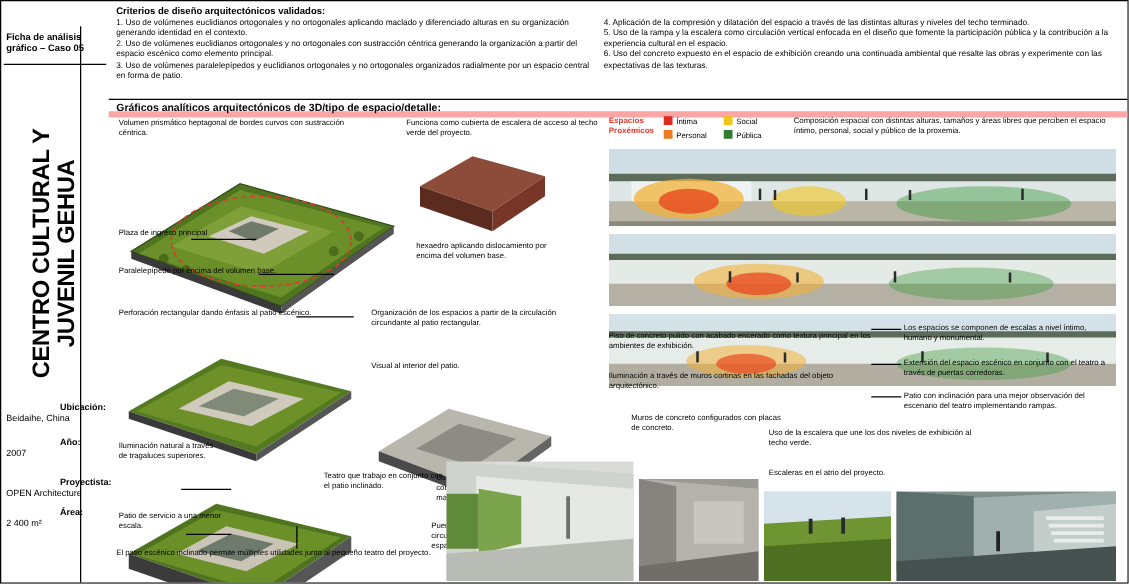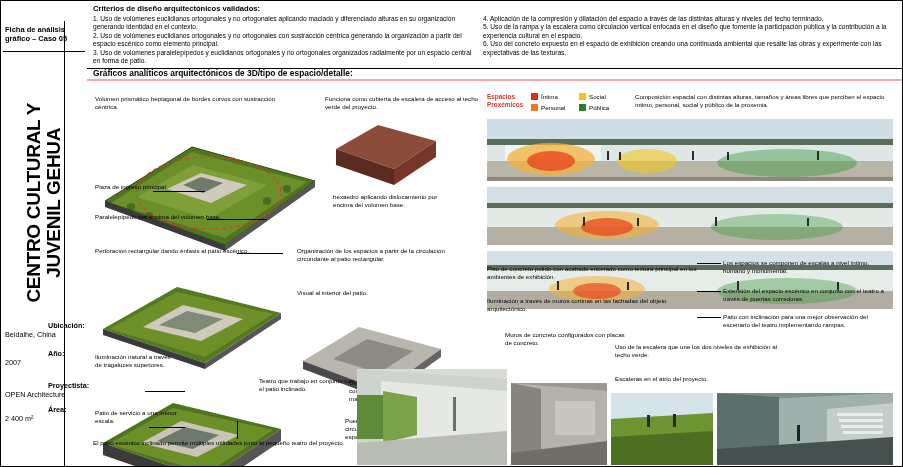--- a/index.html
+++ b/index.html
@@ -23,27 +23,27 @@
   #vertTitle{
     position:absolute;left:-88px;top:128px;width:262px;
     transform:rotate(-90deg);transform-origin:50% 50%;
     text-align:center;font-weight:bold;font-size:19px;line-height:1.04;
     letter-spacing:-0.3px;color:#000;
   }
   .metaBlock{position:absolute;left:4px;width:80px;font-size:7.2px;line-height:1.3;color:#000;}
   .metaBlock b{font-weight:bold;padding-left:43px;}
 
   
-  #criteriaBox{left:86px;top:0;width:816px;height:68px;border-bottom:1px solid #000;}
+  #criteriaBox{left:86px;top:0;width:816px;height:79px;border-bottom:1px solid #000;}
   #critTitle{position:absolute;left:6px;top:3px;font-size:7.6px;font-weight:bold;color:#000;}
   #critLeft{position:absolute;left:6px;top:14px;width:380px;font-size:6.6px;line-height:1.28;color:#000;}
   #critRight{position:absolute;left:396px;top:14px;width:410px;font-size:6.6px;line-height:1.28;color:#000;}
 
   
-  #graphHeader{left:86px;top:64px;width:816px;height:16px;border-bottom:2px solid #fca5a5;}
+  #graphHeader{left:86px;top:77px;width:816px;height:16px;border-bottom:5px solid #fca5a5;}
   #graphHeader span{position:absolute;left:6px;top:3px;font-size:8.4px;font-weight:bold;color:#000;}
 
   
   #mainArea{left:86px;top:90px;width:816px;height:375px;}
 
   
   .note{position:absolute;font-size:6.2px;line-height:1.25;color:#000;}
 
   
   .ld{position:absolute;background:#000;height:1px;}

